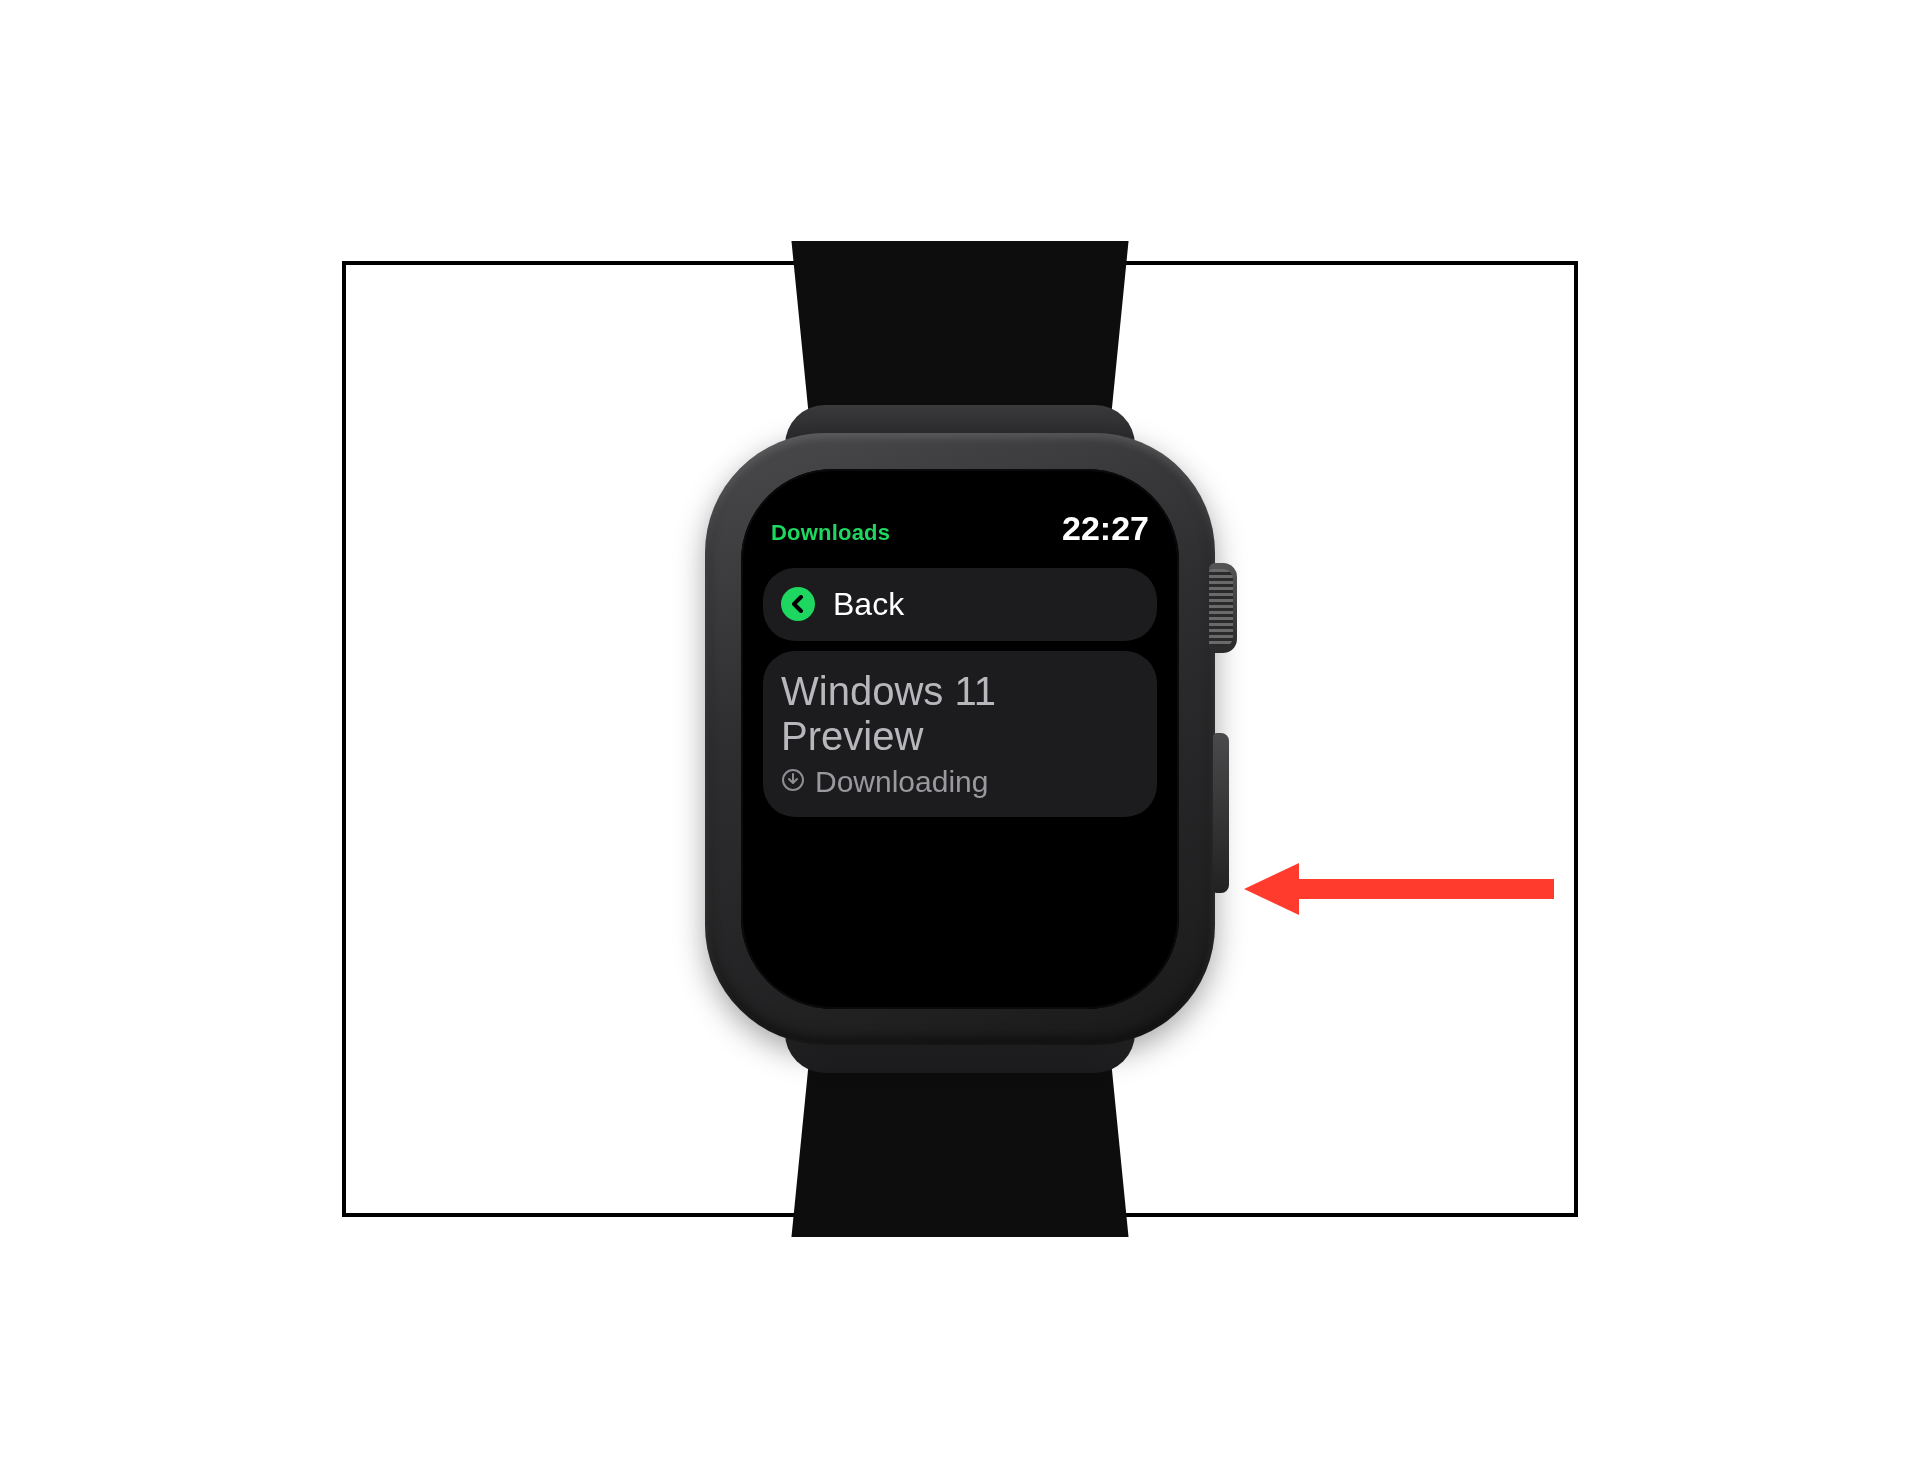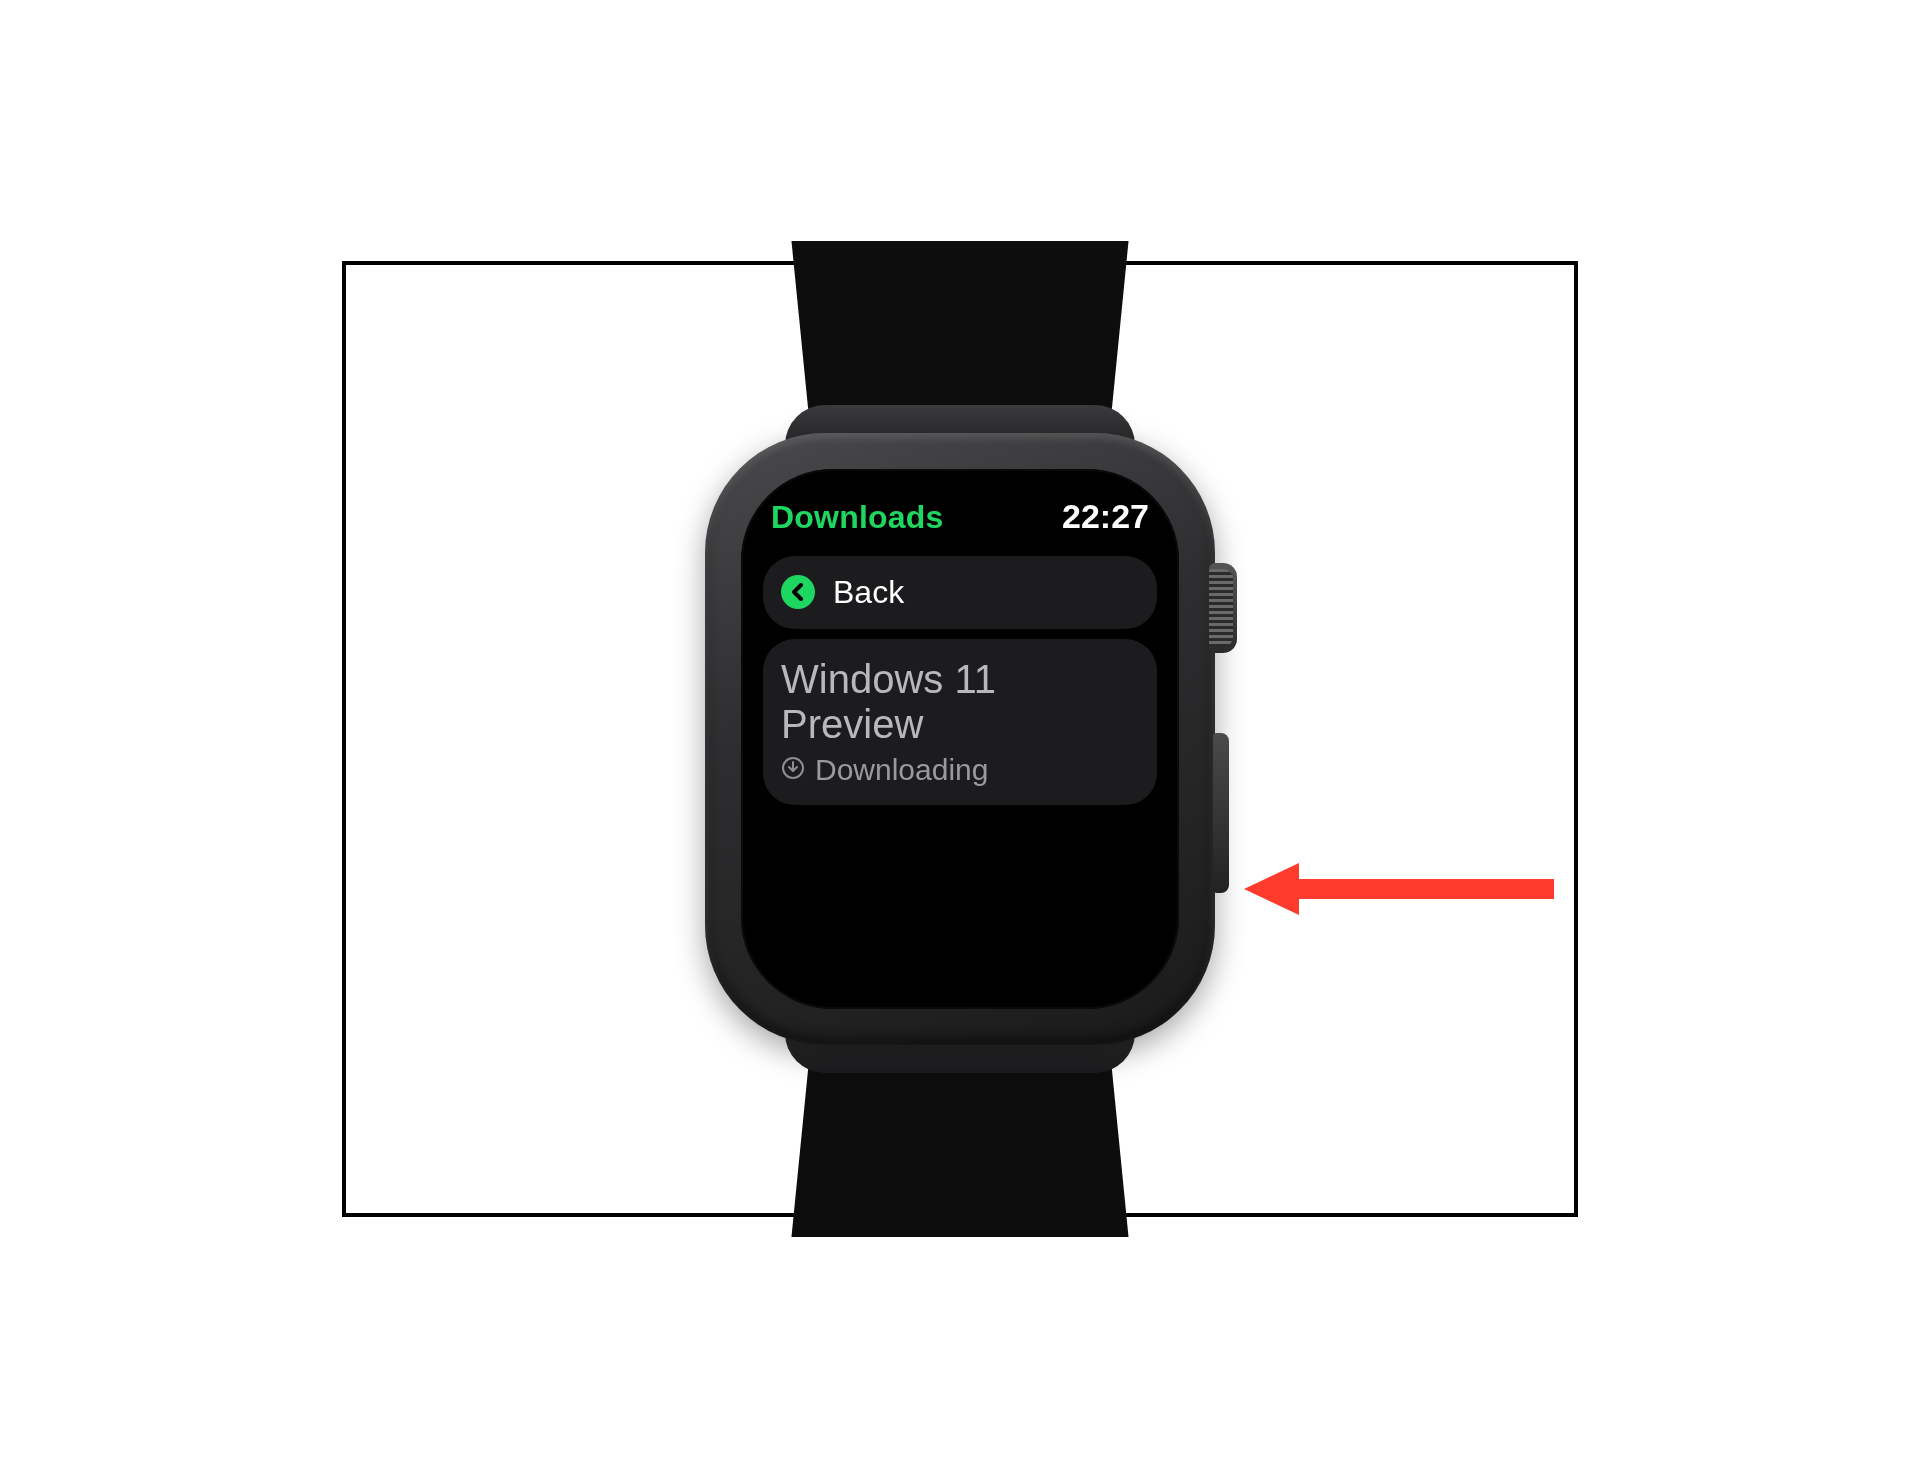--- a/index.html
+++ b/index.html
@@ -115,27 +115,28 @@
   
   .statusbar {
     display: flex;
     justify-content: space-between;
     align-items: baseline;
     padding: 2px 8px 10px 8px;
   }
   .title {
     color: #1ED760;
     font-weight: 600;
-    font-size: 32px;
+    font-size: 22px;
     letter-spacing: 0.2px;
   }
   .time {
     color: #fff;
     font-weight: 600;
     font-size: 34px;
+    margin-top: 12px;
   }
 
   .row {
     background: #1c1c1e;
     border-radius: 32px;
     margin: 10px 0;
     padding: 18px 18px;
     display: flex;
     align-items: center;
     gap: 18px;

